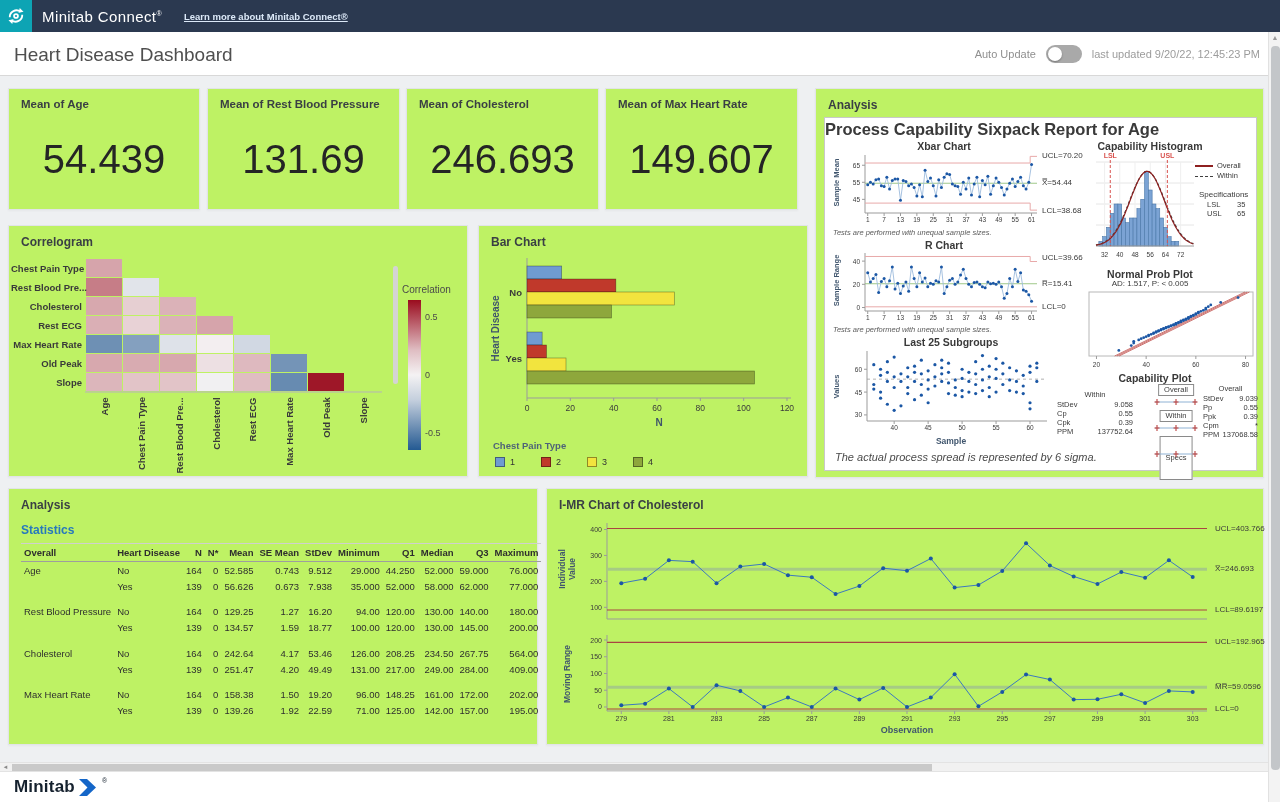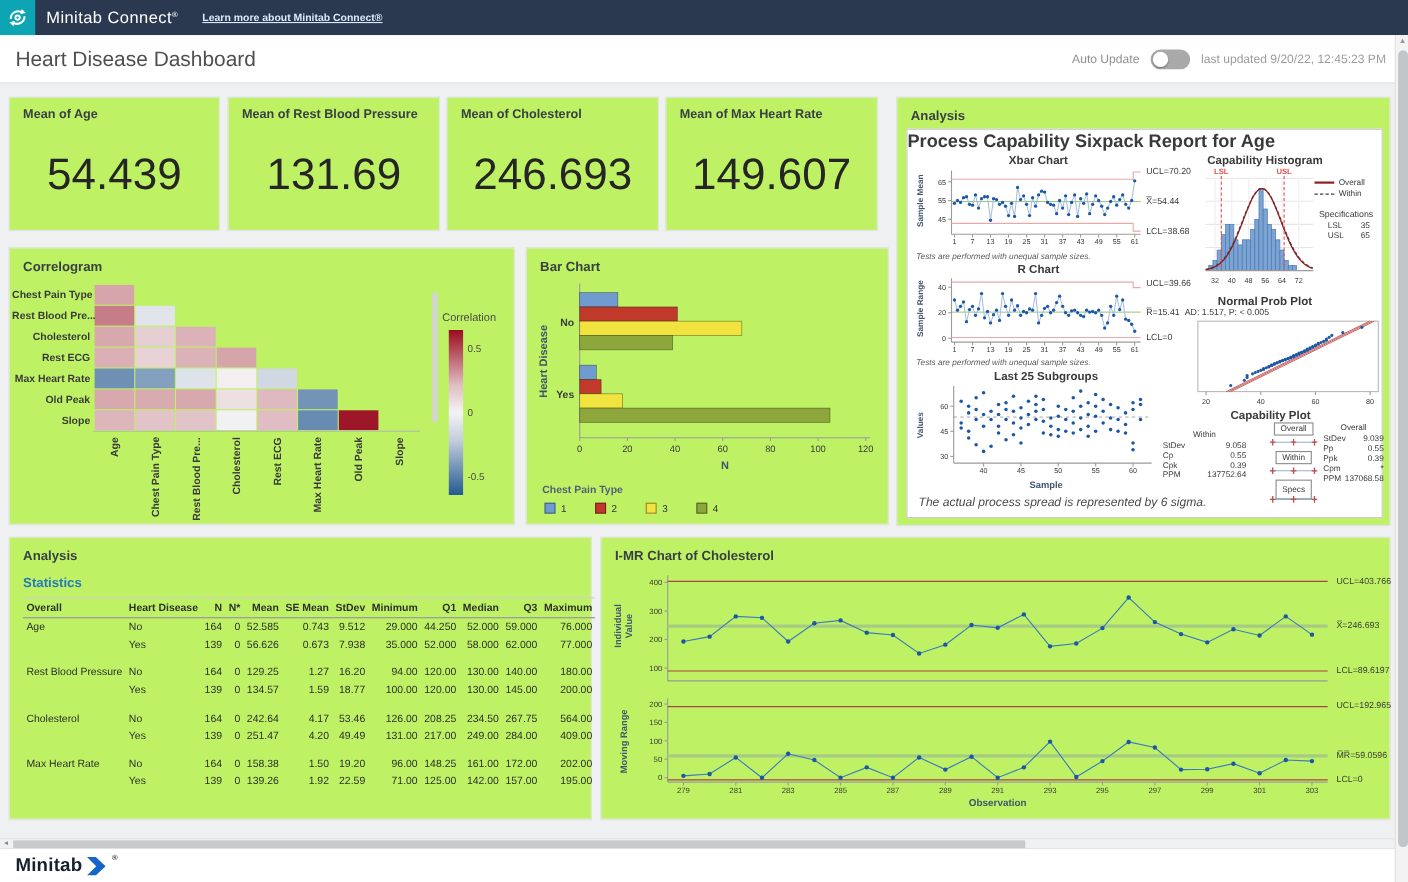--- a/index.html
+++ b/index.html
@@ -463,21 +463,21 @@
         <div style="position: absolute; left: 370px; top: 47px; width: 18px; height: 2px; background: rgb(142, 32, 32);"></div>
         <div style="position: absolute; left: 392px; top: 43px; font-size: 7.5px; color: rgb(58, 58, 58);">Overall</div>
         <div style="position: absolute; left: 370px; top: 58px; width: 18px; height: 0px; border-top: 1.5px dashed rgb(63, 63, 63);"></div>
         <div style="position: absolute; left: 392px; top: 53px; font-size: 7.5px; color: rgb(58, 58, 58);">Within</div>
         <div style="position: absolute; left: 374px; top: 72px; font-size: 8px; color: rgb(58, 58, 58);">Specifications</div>
         <div style="position: absolute; left: 382px; top: 82px; font-size: 7.5px; color: rgb(58, 58, 58);">LSL</div>
         <div style="position: absolute; left: 412px; top: 82px; font-size: 7.5px; color: rgb(58, 58, 58);">35</div>
         <div style="position: absolute; left: 382px; top: 91px; font-size: 7.5px; color: rgb(58, 58, 58);">USL</div>
         <div style="position: absolute; left: 412px; top: 91px; font-size: 7.5px; color: rgb(58, 58, 58);">65</div>
         <div style="position: absolute; left: 240px; top: 150px; width: 170px; text-align: center; font-size: 10.5px; font-weight: bold; color: rgb(57, 57, 57);">Normal Prob Plot</div>
-        <div style="position: absolute; left: 252px; top: 161px; width: 170px; text-align: left; font-size: 8px; color: rgb(58, 58, 58);">AD: 1.517, P: &lt; 0.005</div>
+        <div style="position: absolute; left: 240px; top: 161px; width: 170px; text-align: center; font-size: 8px; color: rgb(58, 58, 58);">AD: 1.517, P: &lt; 0.005</div>
         <svg width="168" height="80" style="position: absolute; left: 262px; top: 172px; overflow: visible;">
           <rect x="2" y="2" width="164" height="64" fill="#fff" stroke="#b8b8b8"></rect>
           <line x1="27.689939393939394" y1="66" x2="157.97551515151514" y2="2" stroke="#c0504d" stroke-width="0.8"></line>
           <line x1="29.889939393939393" y1="66" x2="160.17551515151513" y2="2" stroke="#c0504d" stroke-width="0.8"></line>
           <line x1="32.089939393939396" y1="66" x2="162.37551515151512" y2="2" stroke="#c0504d" stroke-width="0.8"></line>
           <circle cx="31.81818181818182" cy="60.38820957791085" r="1.4" fill="#1b57a5"></circle>
           <circle cx="44.24242424242424" cy="55.61709172991125" r="1.4" fill="#1b57a5"></circle>
           <circle cx="46.72727272727273" cy="53.10424304260757" r="1.4" fill="#1b57a5"></circle>
           <circle cx="46.72727272727273" cy="51.31143333626847" r="1.4" fill="#1b57a5"></circle>
           <circle cx="51.696969696969695" cy="49.88524508295825" r="1.4" fill="#1b57a5"></circle>
@@ -571,21 +571,21 @@
           <div style="position: absolute; left: 121px; top: 26px; transform: translateX(-50%); border: 1px solid rgb(138, 138, 138); background: rgb(255, 255, 255); font-size: 7.5px; color: rgb(58, 58, 58); padding: 0px 5px; line-height: 10px; white-space: nowrap;">Within</div>
           <svg width="46" height="10" style="position: absolute; left: 98px; top: 39px;">
             <line x1="2" y1="5" x2="44" y2="5" stroke="#8fb2d4" stroke-width="1"></line>
             <line x1="1.5" y1="5" x2="6.5" y2="5" stroke="#c0504d" stroke-width="1.2"></line>
             <line x1="4" y1="2" x2="4" y2="8" stroke="#c0504d" stroke-width="1.2"></line>
             <line x1="20.5" y1="5" x2="25.5" y2="5" stroke="#c0504d" stroke-width="1.2"></line>
             <line x1="23" y1="2" x2="23" y2="8" stroke="#c0504d" stroke-width="1.2"></line>
             <line x1="39.5" y1="5" x2="44.5" y2="5" stroke="#c0504d" stroke-width="1.2"></line>
             <line x1="42" y1="2" x2="42" y2="8" stroke="#c0504d" stroke-width="1.2"></line>
           </svg>
-          <div style="position: absolute; left: 121px; top: 52px; transform: translateX(-50%); border: 1px solid rgb(138, 138, 138); background: rgb(255, 255, 255); font-size: 7.5px; color: rgb(58, 58, 58); padding: 3px 5px; line-height: 10px; white-space: nowrap;">Specs</div>
+          <div style="position: absolute; left: 121px; top: 52px; transform: translateX(-50%); border: 1px solid rgb(138, 138, 138); background: rgb(255, 255, 255); font-size: 7.5px; color: rgb(58, 58, 58); padding: 16px 5px; line-height: 10px; white-space: nowrap;">Specs</div>
           <svg width="46" height="10" style="position: absolute; left: 98px; top: 65px;">
             <line x1="2" y1="5" x2="44" y2="5" stroke="#8fb2d4" stroke-width="1"></line>
             <line x1="1.5" y1="5" x2="6.5" y2="5" stroke="#c0504d" stroke-width="1.2"></line>
             <line x1="4" y1="2" x2="4" y2="8" stroke="#c0504d" stroke-width="1.2"></line>
             <line x1="20.5" y1="5" x2="25.5" y2="5" stroke="#c0504d" stroke-width="1.2"></line>
             <line x1="23" y1="2" x2="23" y2="8" stroke="#c0504d" stroke-width="1.2"></line>
             <line x1="39.5" y1="5" x2="44.5" y2="5" stroke="#c0504d" stroke-width="1.2"></line>
             <line x1="42" y1="2" x2="42" y2="8" stroke="#c0504d" stroke-width="1.2"></line>
           </svg>
         </div>

